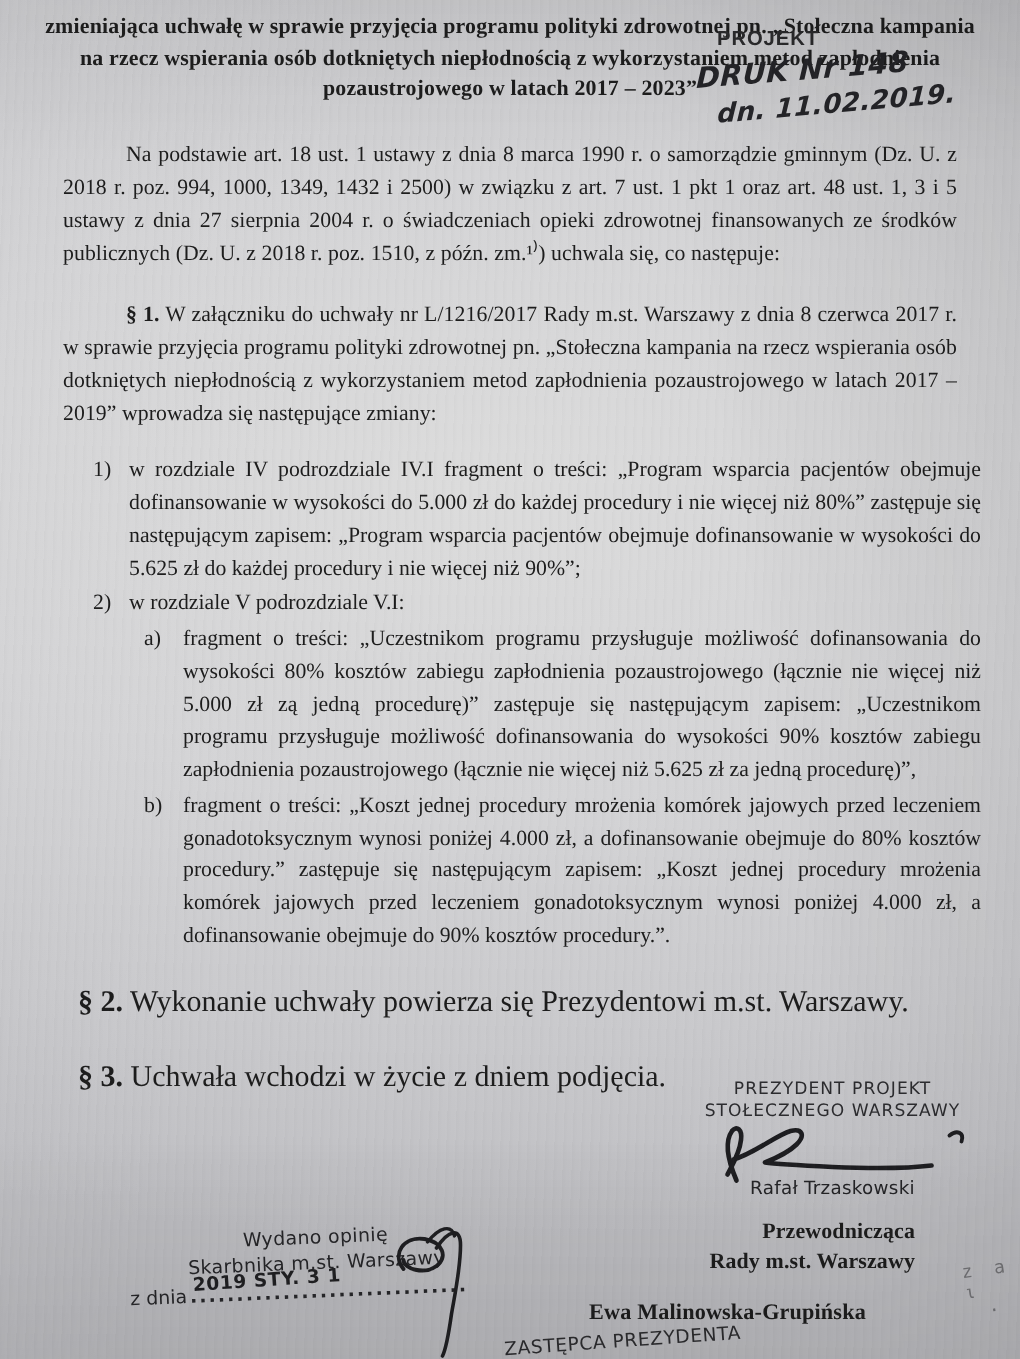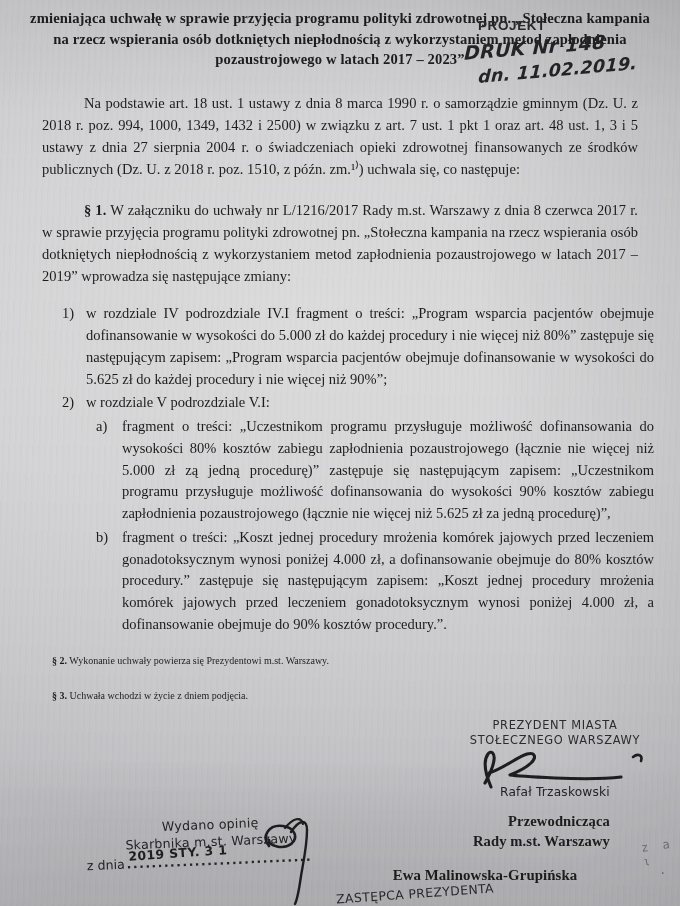--- a/index.html
+++ b/index.html
@@ -155,21 +155,21 @@
     margin-top: 2px;
   }
   .li2 > .mk {
     position: absolute;
     left: 10px;
     top: 0;
   }
 
   .sec-line {
     margin-top: 17px;
-    font-size: 10px;
+    font-size: 20px;
     text-indent: 26px;
     line-height: 1.5;
   }
   .sec-line.second { margin-top: 20px; }
   b.sg { font-weight: 700; }
 
   
   .pm-block {
     position: absolute;
     left: 440px;
@@ -333,21 +333,21 @@
 
       <div class="sec-line second">
         <b class="sg">§ 3.</b>
         <span>Uchwała wchodzi w życie z dniem podjęcia.</span>
       </div>
 
     </div>
   </div>
 
   <div class="pm-block">
-    <div class="stamp-text">PREZYDENT MIASTA</div>
+    <div class="stamp-text">PREZYDENT PROJEKT</div>
     <div class="stamp-text">STOŁECZNEGO WARSZAWY</div>
     <svg class="sig-svg" width="200" height="48" viewBox="0 0 200 48">
       <path d="M36 44 C30 30 28 18 33 11 C36 7 40 10 39 17 C38 26 33 34 30 40" fill="none" stroke="#1d1d20" stroke-width="3.1" stroke-linecap="round"></path>
       <path d="M34 30 C48 26 62 14 72 11 C80 9 82 14 76 20 C70 26 60 30 55 32 C62 33 80 34 100 35 C125 36 150 36 166 34" fill="none" stroke="#1d1d20" stroke-width="3.1" stroke-linecap="round" stroke-linejoin="round"></path>
       <path d="M178 14 C183 10 188 12 186 18" fill="none" stroke="#1d1d20" stroke-width="2.6" stroke-linecap="round"></path>
     </svg>
     <div class="sig-name">Rafał Trzaskowski</div>
   </div>
 
   <div class="skarbnik-stamp">

